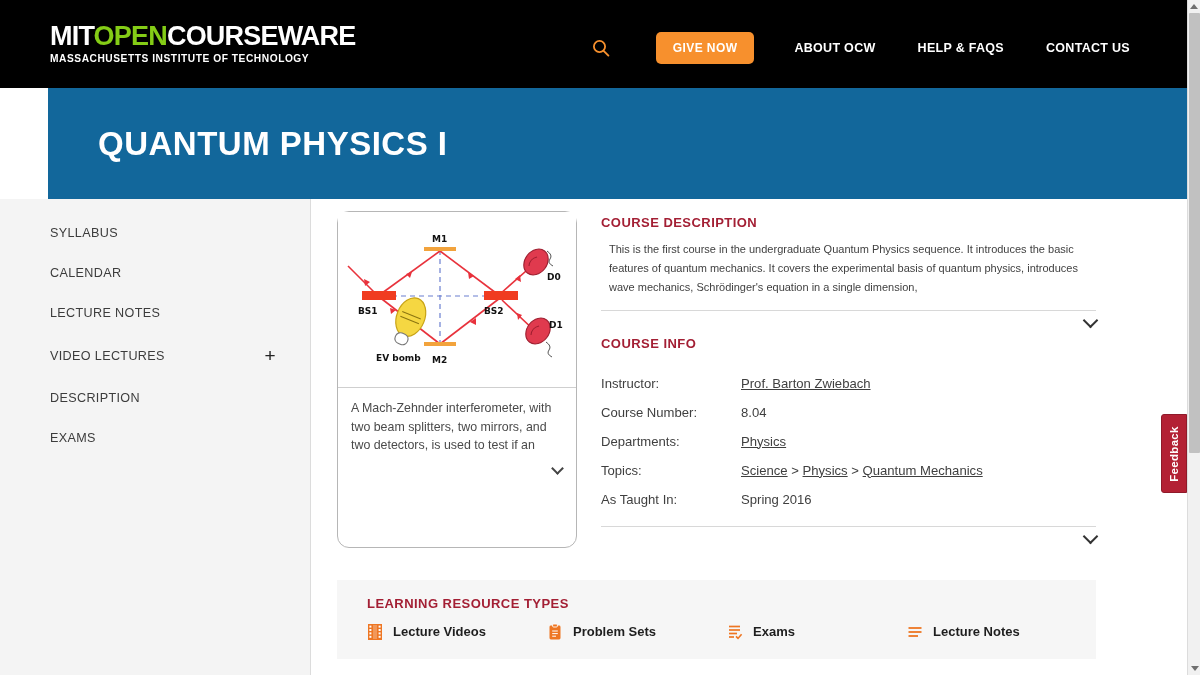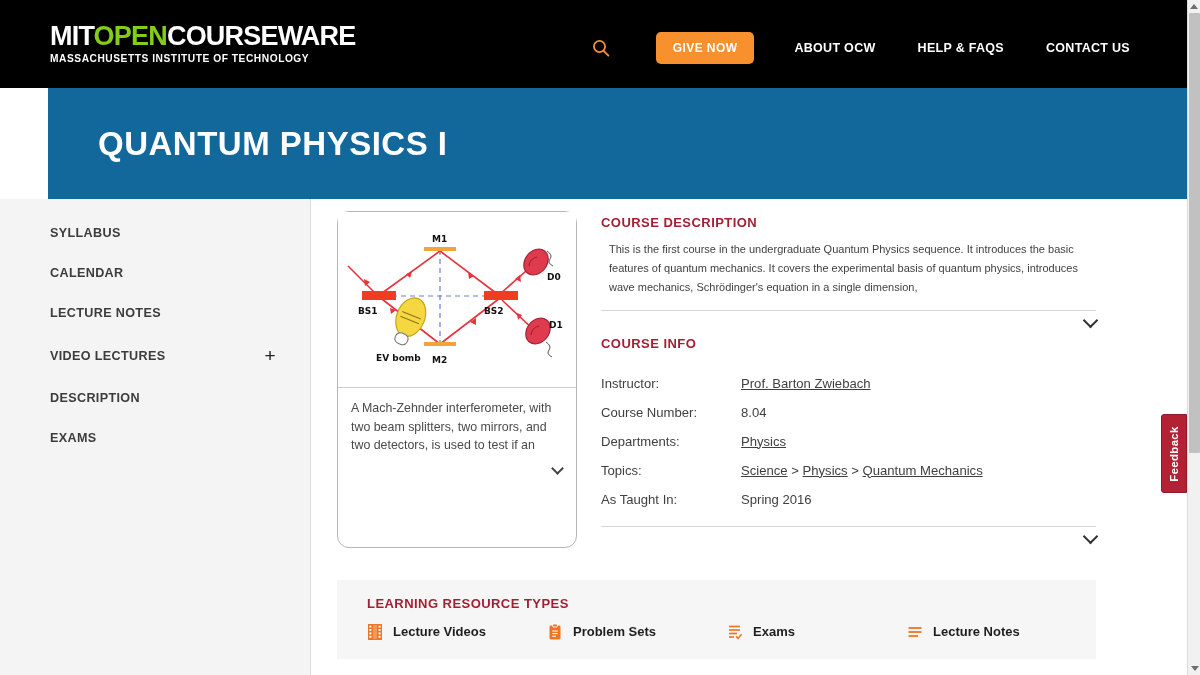--- a/index.html
+++ b/index.html
@@ -67,21 +67,21 @@
 
   .sidebar {
     width: 311px; background: #f4f4f4; border-right: 1px solid #dcdcdc;
     padding-top: 14px; flex-shrink: 0;
   }
   .side-item {
     display: flex; align-items: center; justify-content: space-between;
     padding: 13px 32px 13px 50px; cursor: pointer;
   }
   .side-item span.label {
-    font-size: 12.6px; color: #3c3c3c; letter-spacing: 0.35px; font-weight: bold;
+    font-size: 12.6px; color: #3c3c3c; letter-spacing: 0.35px;
   }
   .plus-icon {
     font-size: 19px; color: #222; line-height: 1; font-weight: 300;
     width: 16px; text-align: center;
   }
 
   .main { flex: 1; padding: 12px 0 0 0; position: relative; }
   .main-inner { display: flex; padding: 0 104px 0 26px; }
 
   

